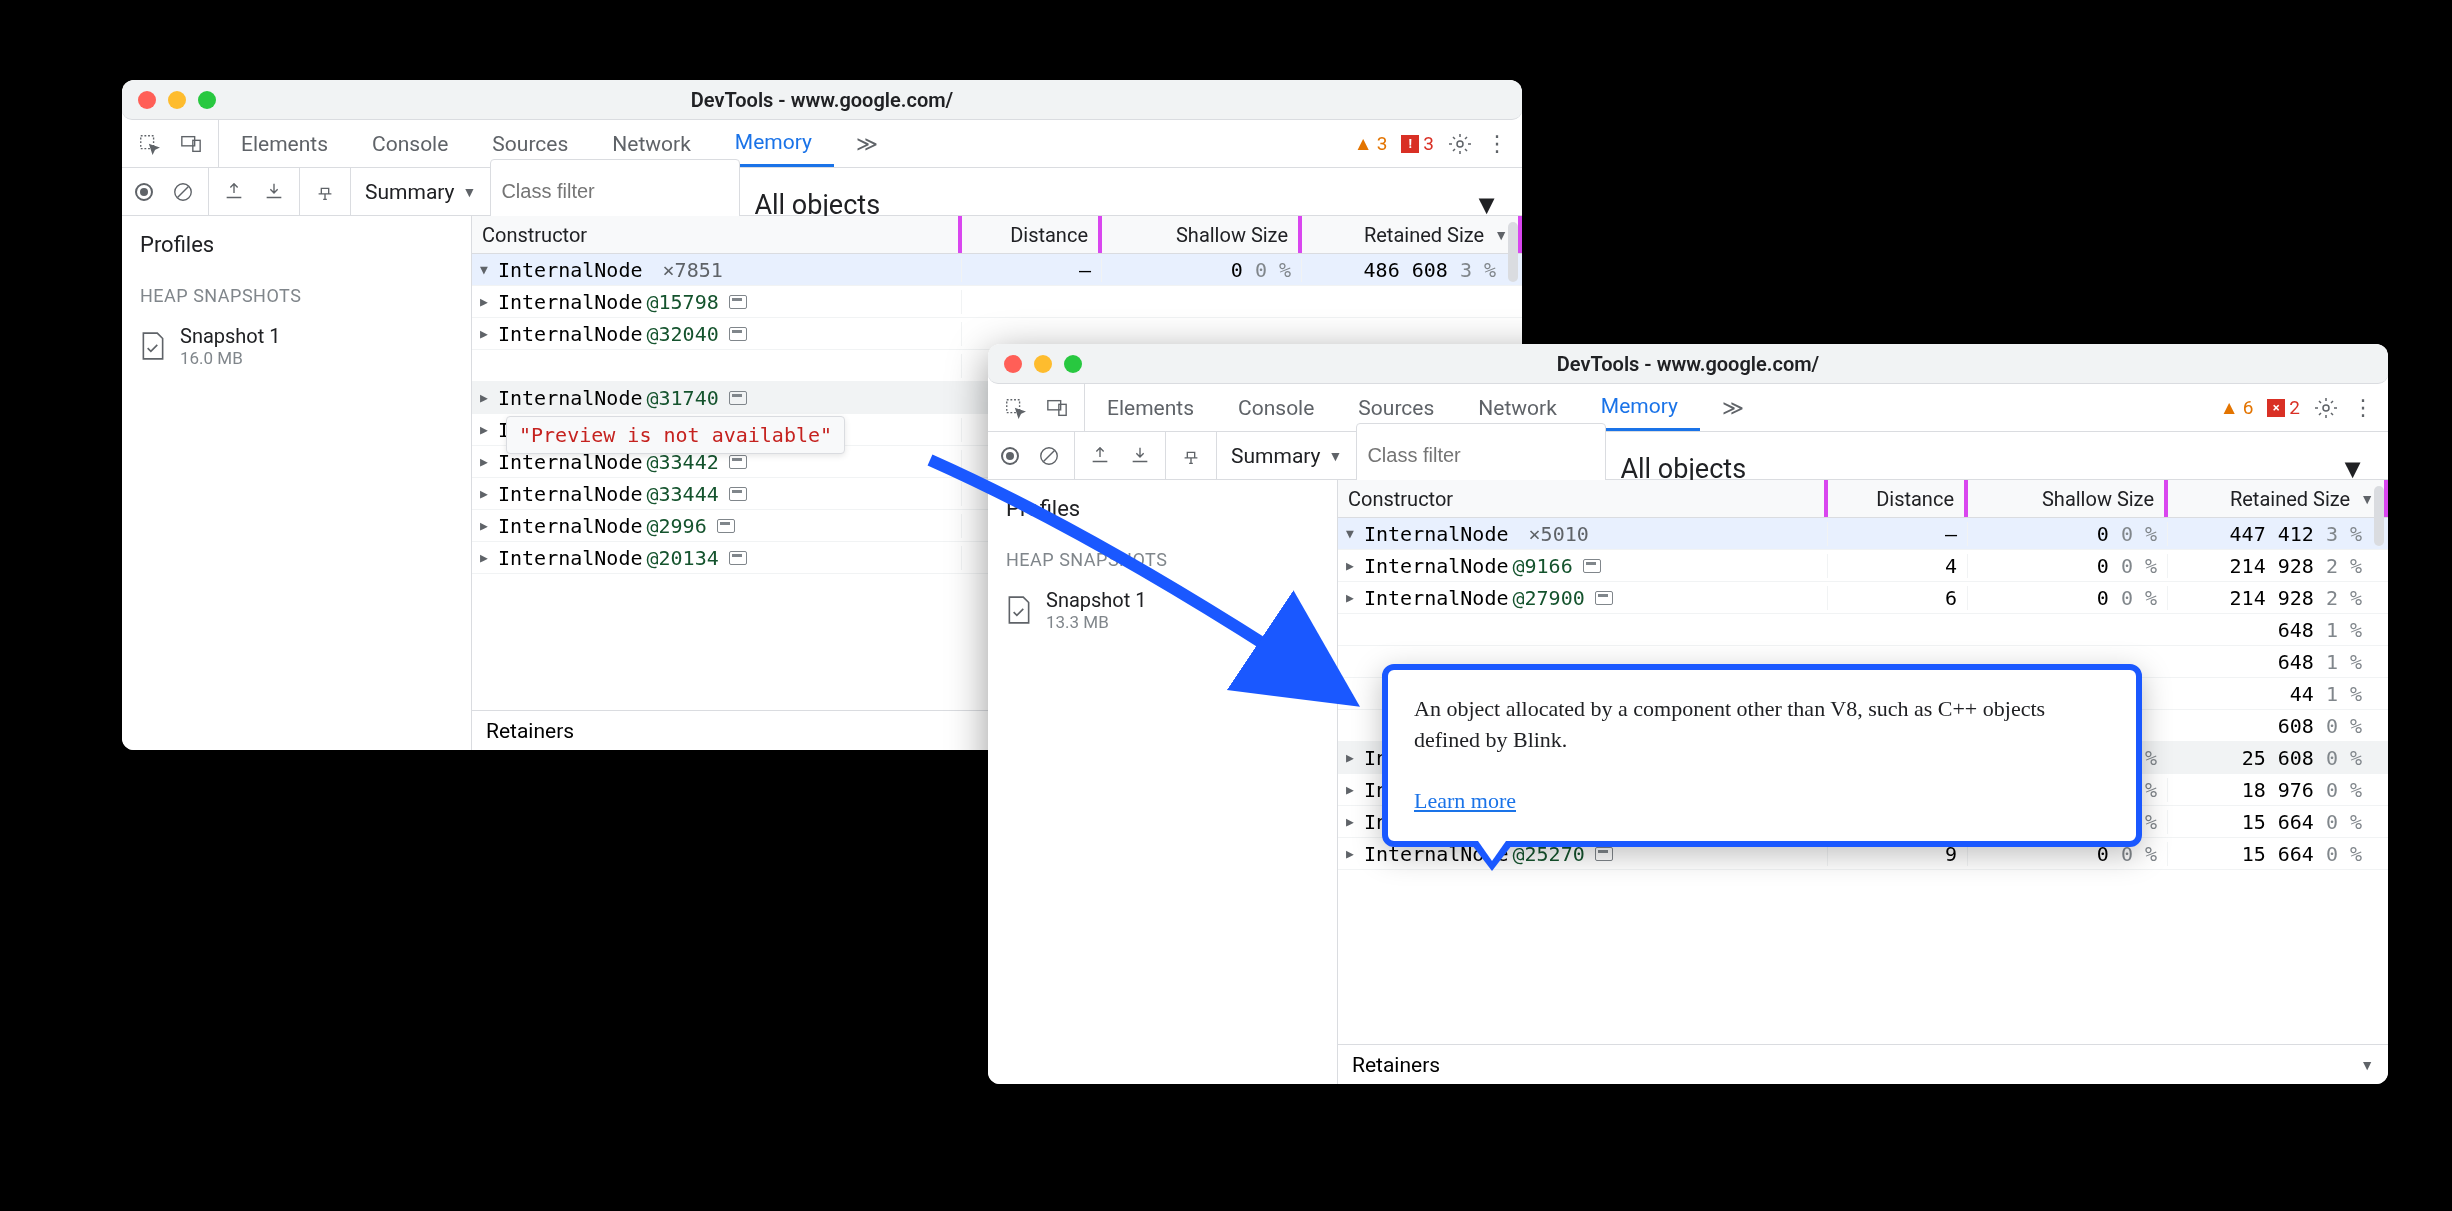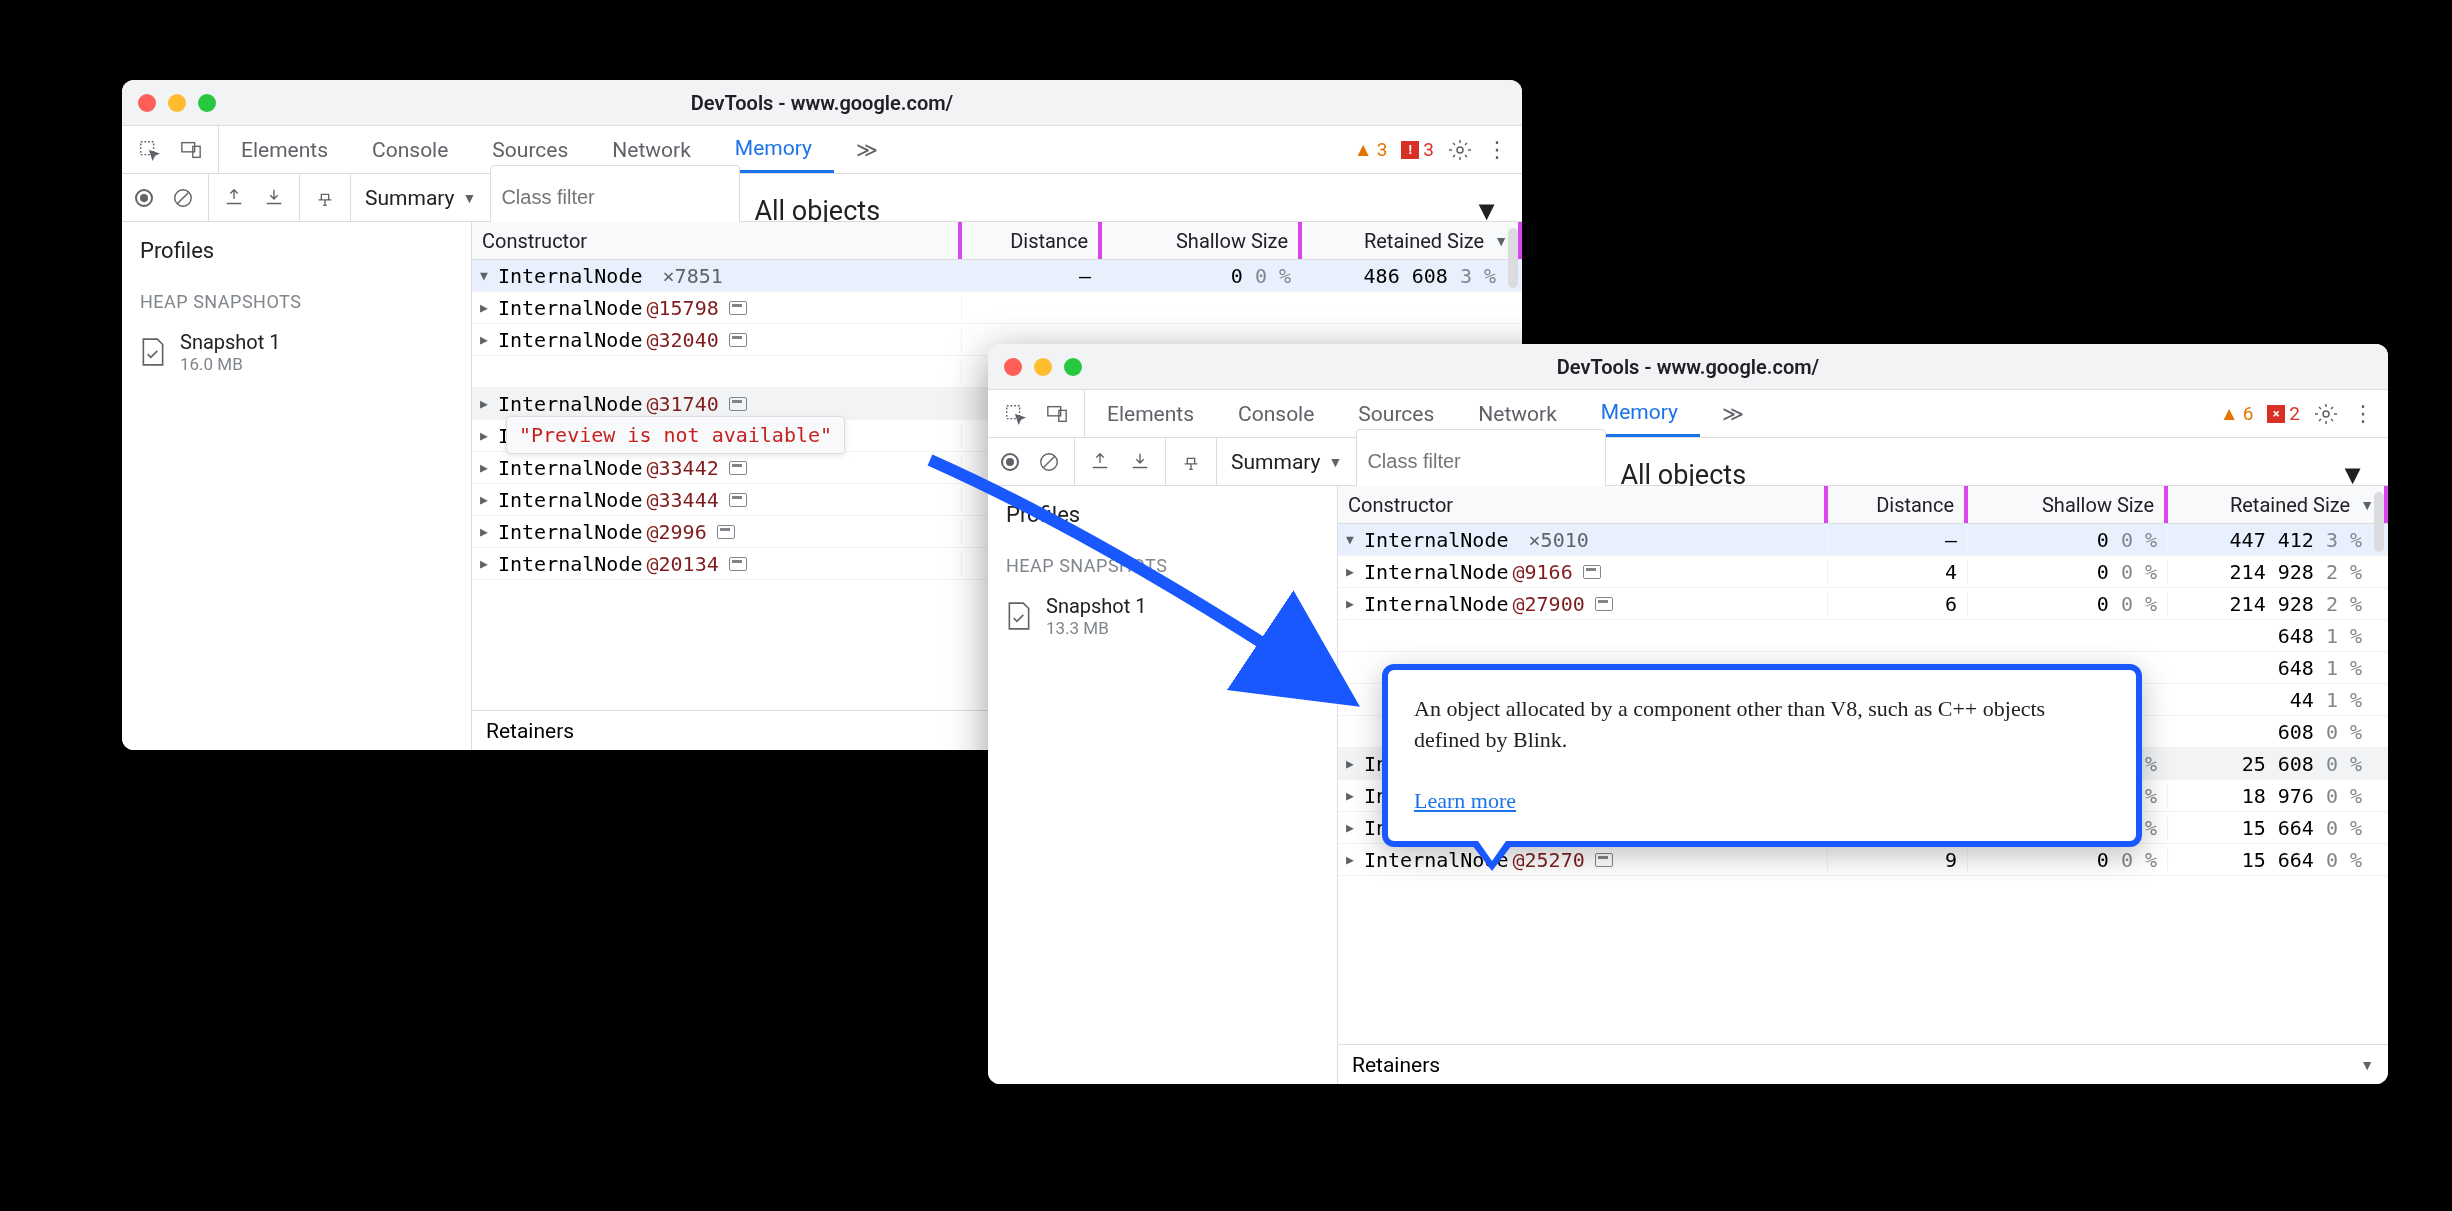--- a/index.html
+++ b/index.html
@@ -17,27 +17,28 @@
     border-radius: 12px;
     overflow: hidden;
     box-shadow: 0 10px 40px rgba(0,0,0,.4);
     display: flex;
     flex-direction: column;
   }
   .win1 { left: 122px; top: 80px; width: 1400px; height: 670px; }
   .win2 { left: 988px; top: 344px; width: 1400px; height: 740px; }
 
   .titlebar {
-    height: 46px;
+    height: 40px;
     background: #f1f3f4;
     display: flex;
     align-items: center;
     padding: 0 16px;
     position: relative;
     border-bottom: 1px solid #dadce0;
+    border-radius: 10px;
   }
   .traffic { display: flex; gap: 12px; }
   .traffic span {
     width: 18px; height: 18px; border-radius: 50%;
   }
   .t-close { background: #ff5f57; }
   .t-min { background: #febc2e; }
   .t-max { background: #28c840; }
   .title-text {
     position: absolute;
@@ -217,21 +218,21 @@
   }
   .row.selected { background: #e8f0fe; }
   .row.hover { background: #f1f3f4; }
   .row .cell-con { flex: 1; display: flex; align-items: center; padding-left: 8px; gap: 4px; overflow: hidden; white-space: nowrap; border-right: 1px solid #f1f3f4; }
   .row .cell-dist { width: 140px; text-align: right; padding-right: 10px; border-right: 1px solid #f1f3f4; }
   .row .cell-shal { width: 200px; display: flex; justify-content: flex-end; gap: 12px; padding-right: 10px; border-right: 1px solid #f1f3f4; }
   .row .cell-ret { width: 220px; display: flex; justify-content: flex-end; gap: 12px; padding-right: 26px; }
   .pct { color: #80868b; }
   .tree-arrow { color: #5f6368; font-size: 13px; width: 14px; display: inline-block; }
   .child { padding-left: 28px; }
-  .nodeid { color: #7f1d1d; }
+  .nodeid { color: #14532d; }
   .mult { color: #5f6368; }
   .open-icon {
     width: 18px; height: 14px; border: 1.5px solid #80868b; border-radius: 2px;
     display: inline-block; margin-left: 6px; position: relative;
   }
   .open-icon::after {
     content: ''; position: absolute; top: 2px; left: 2px;
     width: 10px; height: 3px; background: #80868b;
   }
 

